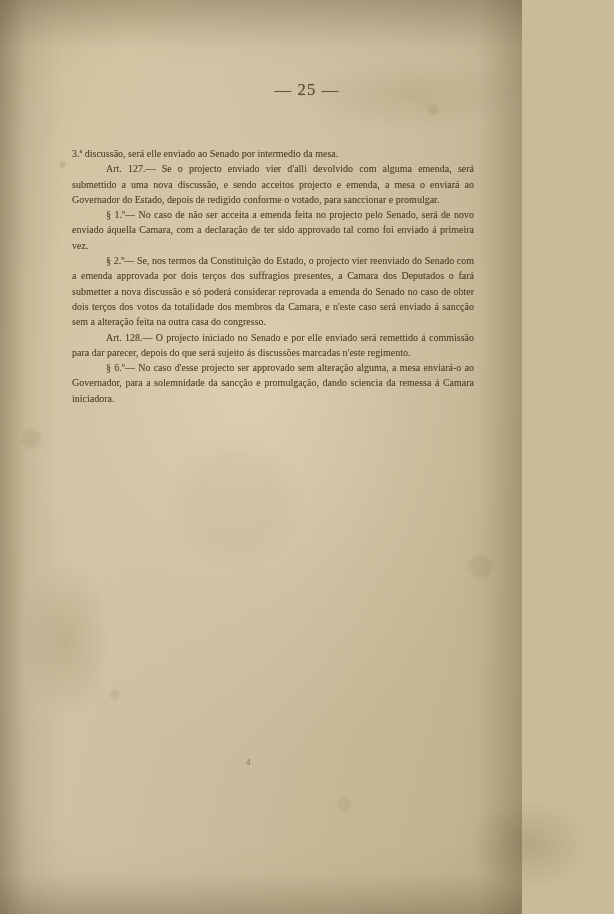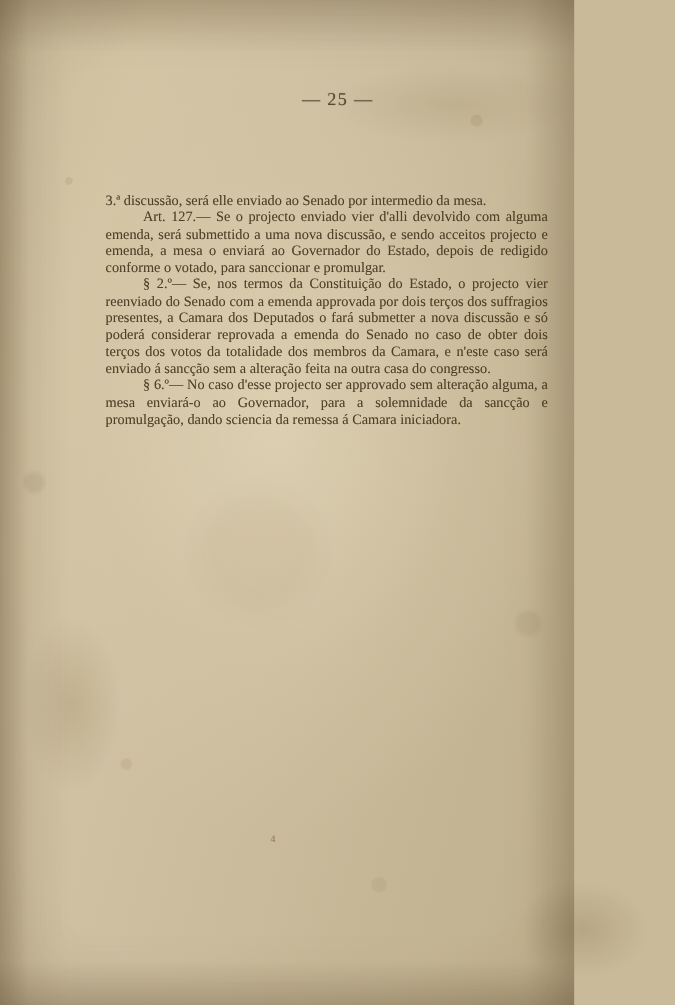--- a/index.html
+++ b/index.html
@@ -72,30 +72,29 @@
     font-size: 16.5px;
     letter-spacing: 1.2px;
     color: #4a3a24;
     font-family: "Liberation Serif", serif;
     text-shadow: 0 0 1px rgba(70,55,32,0.5);
     opacity: 0.88;
   }
 
   .text-block {
     position: absolute;
-    left: 96px;
+    left: 72px;
     top: 146px;
     width: 402px;
     color: #45361f;
-    font-size: 13px;
+    font-size: 10px;
     line-height: 15.3px;
     text-align: justify;
     text-shadow: 0 0 0.6px rgba(70,54,30,0.35);
     opacity: 0.93;
-    margin-top: 28px;
   }
   .para {
     margin: 0;
     text-indent: 34px;
     hyphens: auto;
     -webkit-hyphens: auto;
   }
   .para.cont {
     text-indent: 0;
   }
@@ -125,19 +124,21 @@
   <div class="smudge smudge-a"></div>
   <div class="smudge smudge-b"></div>
   <div class="smudge smudge-c"></div>
 
   <div id="content">
     <div class="page-number">— 25 —</div>
 
     <div class="text-block">
       <p class="para cont">3.ª discussão, será elle enviado ao Senado por intermedio da mesa.</p>
       <p class="para">Art. 127.— Se o projecto enviado vier d'alli devolvido com alguma emenda, será submettido a uma nova discussão, e sendo acceitos projecto e emenda, a mesa o enviará ao Governador do Estado, depois de redigido conforme o votado, para sanccionar e promulgar.</p>
+      <p class="para">§ 1.º— No caso de não ser acceita a emenda feita no projecto pelo Senado, será de novo enviado áquella Camara, com a declaração de ter sido approvado tal como foi enviado á primeira vez.</p>
       <p class="para">§ 2.º— Se, nos termos da Constituição do Estado, o projecto vier reenviado do Senado com a emenda approvada por dois terços dos suffragios presentes, a Camara dos Deputados o fará submetter a nova discussão e só poderá considerar reprovada a emenda do Senado no caso de obter dois terços dos votos da totalidade dos membros da Camara, e n'este caso será enviado á sancção sem a alteração feita na outra casa do congresso.</p>
+      <p class="para">Art. 128.— O projecto iniciado no Senado e por elle enviado será remettido á commissão para dar parecer, depois do que será sujeito ás discussões marcadas n'este regimento.</p>
       <p class="para">§ 6.º— No caso d'esse projecto ser approvado sem alteração alguma, a mesa enviará-o ao Governador, para a solemnidade da sancção e promulgação, dando sciencia da remessa á Camara iniciadora.</p>
     </div>
 
     <div class="footmark">4</div>
   </div>
 </div>
 
 </body></html>

